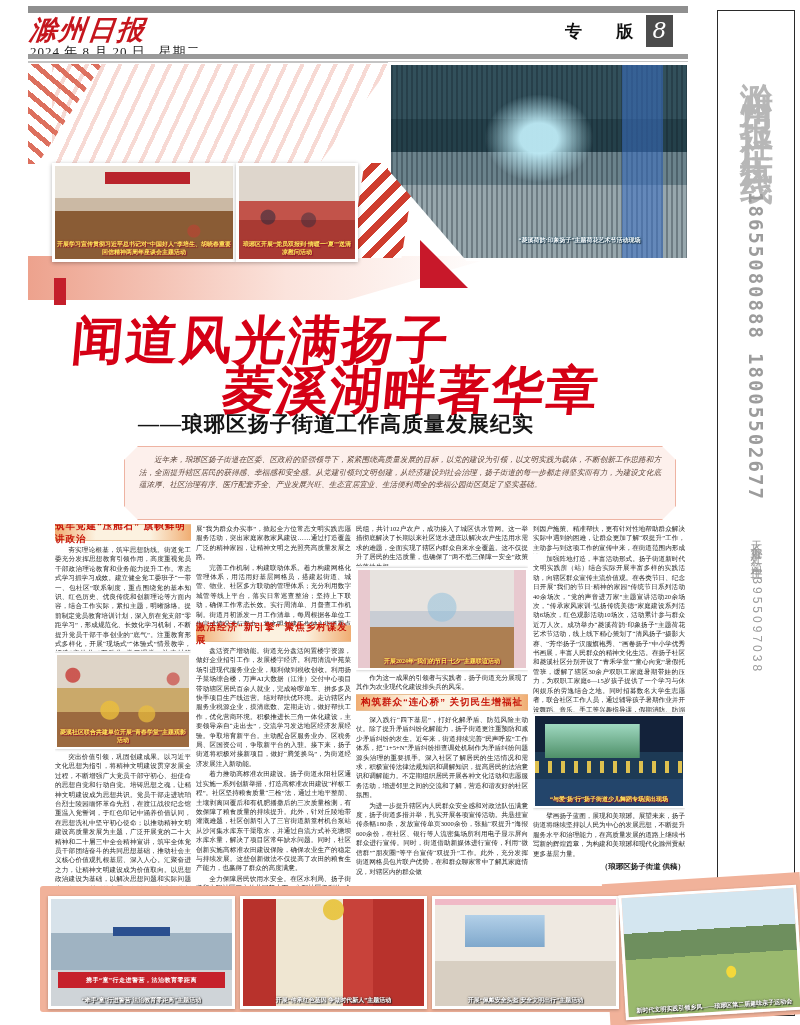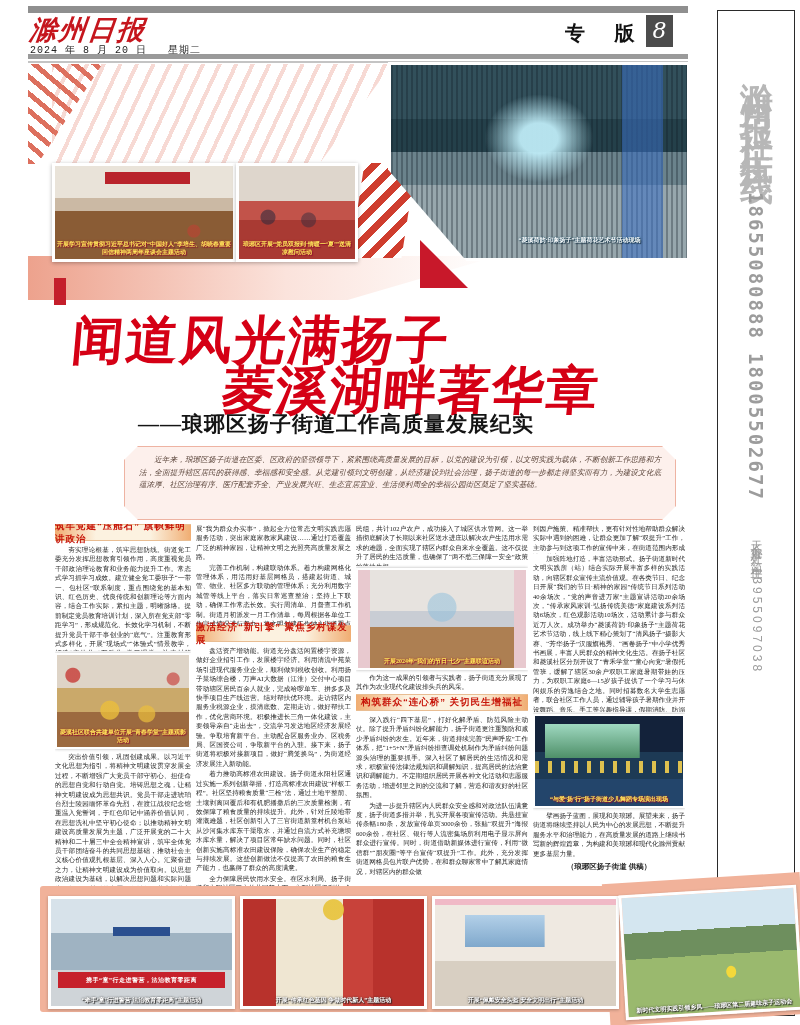--- a/index.html
+++ b/index.html
@@ -4,23 +4,23 @@
 <style>
   html,body{margin:0;padding:0;background:#fff;}
   .page{position:relative;width:800px;height:1025px;background:#fff;overflow:hidden;
         font-family:"Liberation Serif","DejaVu Serif",serif;}
   .abs{position:absolute;}
 
   
   .topbar{left:28px;top:6px;width:660px;height:7px;background:#8f8f8f;}
   .paper-name{left:30px;top:12px;font-family:"DejaVu Serif",serif;font-weight:bold;font-style:italic;
               font-size:27px;color:#c5161d;letter-spacing:2px;transform:skewX(-6deg);}
-  .date-line{left:30px;top:43px;font-size:10px;color:#222;font-family:Liberation Mono, monospace;letter-spacing:1px;}
-  .edition{left:565px;top:20px;font-size:20px;font-weight:bold;color:#111;letter-spacing:12px;
-           font-family:Liberation Sans, sans-serif;}
+  .date-line{left:30px;top:43px;font-size:13px;color:#222;font-family:Liberation Serif, serif;letter-spacing:1px;}
+  .edition{left:565px;top:20px;font-size:17px;font-weight:bold;color:#111;letter-spacing:12px;
+           font-family:Liberation Mono, monospace;}
   .pagenum{left:646px;top:15px;width:27px;height:32px;background:#4c4c4c;color:#fff;text-align:center;
            line-height:32px;font-size:22px;font-style:italic;font-family:"DejaVu Serif",serif;}
   .rule1{left:28px;top:54px;width:660px;height:5px;background:#9a9a9a;}
   .rule2{left:28px;top:61px;width:660px;height:2px;background:#c4c4c4;}
 
   
   .sidebar{left:717px;top:10px;width:76px;height:1004px;border:1px solid #2a2a2a;background:#fff;
            display:flex;flex-direction:column;align-items:center;}
   .sb-title{writing-mode:vertical-rl;font-size:33px;color:#b7b7b7;letter-spacing:11px;margin-top:46px;
             font-family:"Liberation Sans",sans-serif;font-weight:bold;}
@@ -111,21 +111,21 @@
      background:
        linear-gradient(90deg,#e8c9cf 0 7%,transparent 7% 93%,#e8c9cf 93%),
        radial-gradient(circle at 50% 38%,rgba(140,190,220,.5) 0 14px,transparent 15px),
        linear-gradient(180deg,#e7e3df 0 42%,#c9cdd4 42% 58%,#ad7f52 58% 100%);}
   .ph-c4{height:90px;
      background:
        linear-gradient(180deg,transparent 0 64%,rgba(243,207,78,.0) 64%),
        repeating-linear-gradient(90deg,rgba(243,207,78,.9) 0 4px,transparent 4px 13px) 0 58%/100% 12px no-repeat,
        linear-gradient(180deg,#9fd8c0 0,#4e8f68 100%) 18% 14%/64% 38% no-repeat,
        linear-gradient(180deg,#13223a 0 40%,#1d3a55 40% 70%,#23456b 70% 100%);}
-  .byline{text-align:center;font-weight:bold;font-size:7.5px;color:#222;margin-top:3px;}
+  .byline{text-align:right;font-weight:bold;font-size:7.5px;color:#222;margin-top:3px;}
 
   
   .strip{left:40px;top:886px;width:655px;height:126px;background:#f1b29a;border-radius:3px;}
   .strip-tilt{left:606px;top:878px;width:198px;height:142px;background:#f1b29a;transform:rotate(-3.5deg);}
   .bph{position:absolute;top:896px;width:181px;height:107px;border:3px solid #fff;overflow:hidden;
        box-shadow:0 1px 3px rgba(0,0,0,.25);}
   .bph1{left:48px;background:
        linear-gradient(180deg,#d7e2ea 0 32%,#9fb3c2 32% 66%,#cfd4d8 66% 100%);}
   .bph1 .sign{position:absolute;left:34%;top:26%;width:32%;height:9%;background:#2a4f8f;}
   .bph1 .banner{position:absolute;left:4%;right:4%;bottom:17%;height:15%;background:#c6212b;

